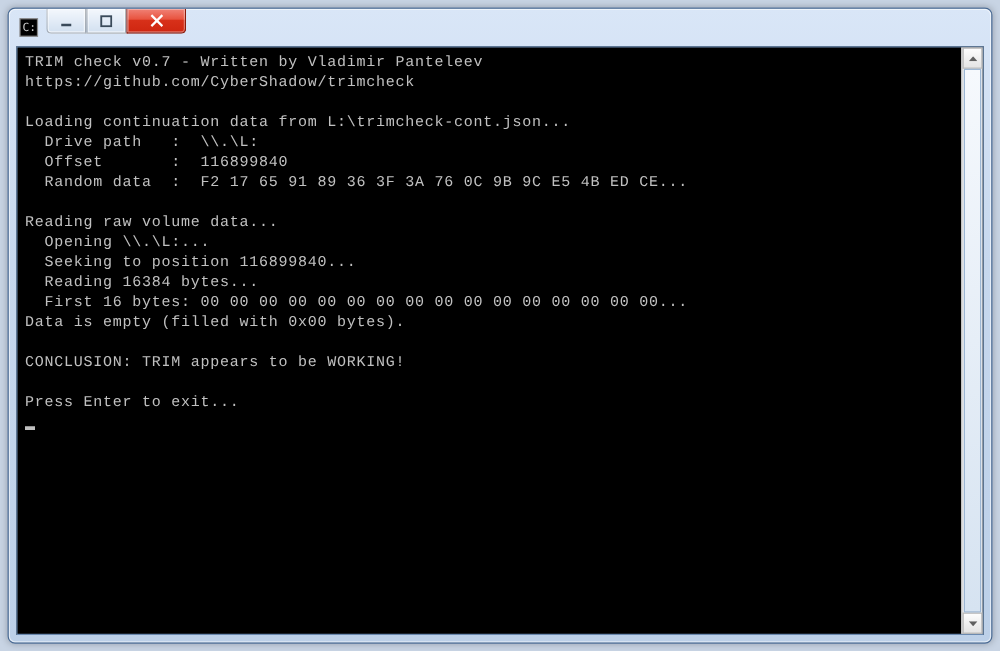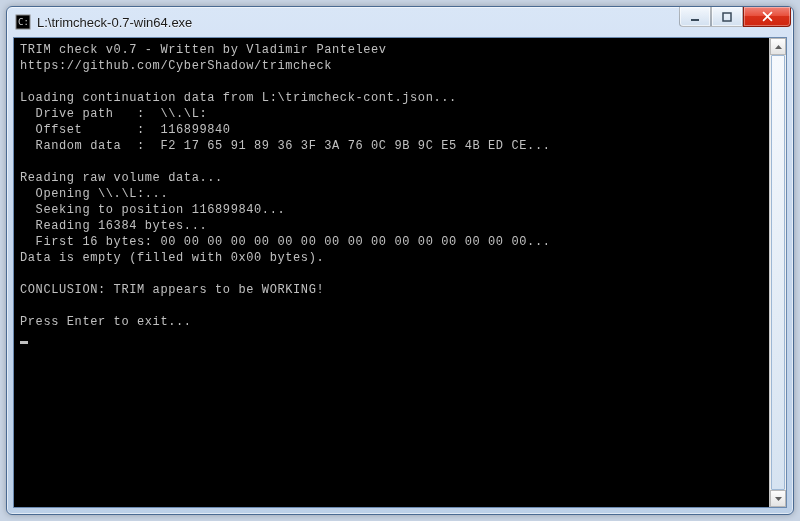--- a/index.html
+++ b/index.html
@@ -117,21 +117,20 @@
 <body>
 
 <div class="window">
   <div class="titlebar">
     <span class="titlebar-icon">
       <svg width="16" height="16" viewBox="0 0 16 16">
         <rect x="1" y="1" width="14" height="14" fill="#000" stroke="#888"></rect>
         <text x="3" y="11" font-size="9" fill="#ccc" font-family="monospace">C:</text>
       </svg>
     </span>
-    <div class="titlebar-title">L:\trimcheck-0.7-win64.exe</div>
     <div class="win-buttons">
       <div class="win-btn min">
         <svg width="10" height="10" viewBox="0 0 10 10">
             <rect x="1" y="7" width="8" height="2" fill="#3a4a5a"></rect>
           </svg>
       </div>
       <div class="win-btn max">
         <svg width="10" height="10" viewBox="0 0 10 10">
             <rect x="1" y="1" width="8" height="8" fill="none" stroke="#3a4a5a" stroke-width="1.5"></rect>
           </svg>

